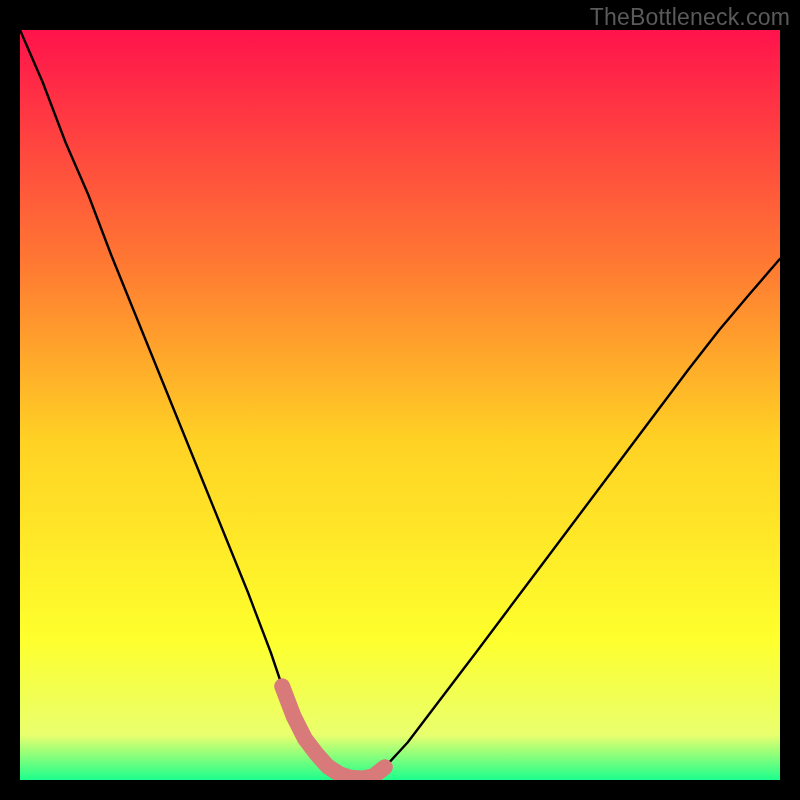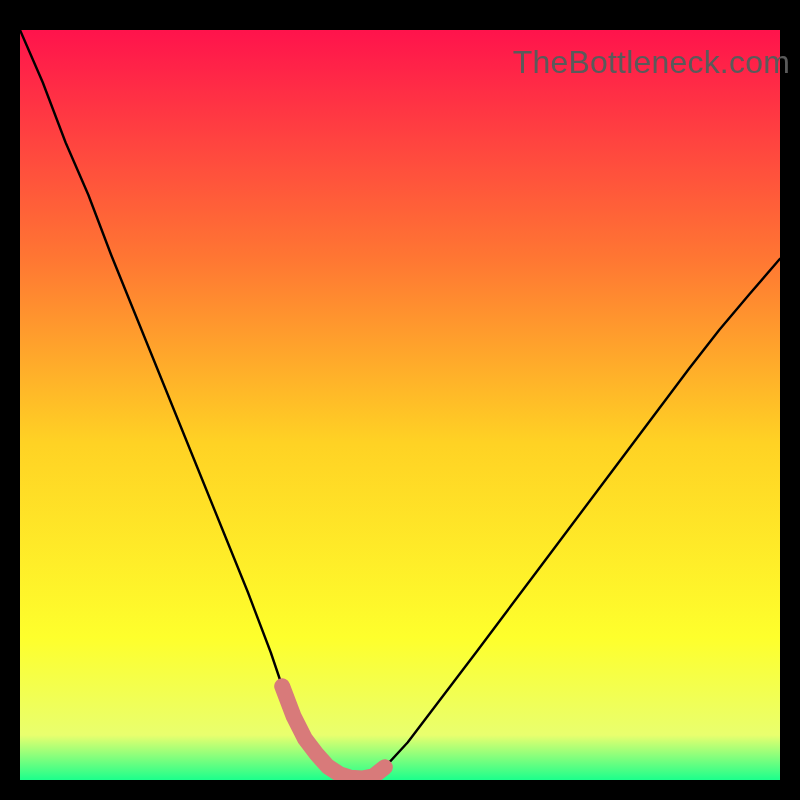--- a/index.html
+++ b/index.html
@@ -15,25 +15,24 @@
     position: absolute;
     left: 0; top: 0;
     width: 800px; height: 800px;
     background: #000;
   }
   .watermark {
     position: absolute;
     top: 4px;
     right: 10px;
     color: #5a5a5a;
-    font-size: 32px;
+    font-size: 23px;
     font-weight: 500;
     letter-spacing: 0.2px;
     z-index: 20;
-    margin-top: 40px;
   }
   .plot {
     position: absolute;
     left: 20px;
     top: 30px;
     width: 760px;
     height: 750px;
   }
   .plot svg {
     display: block;

